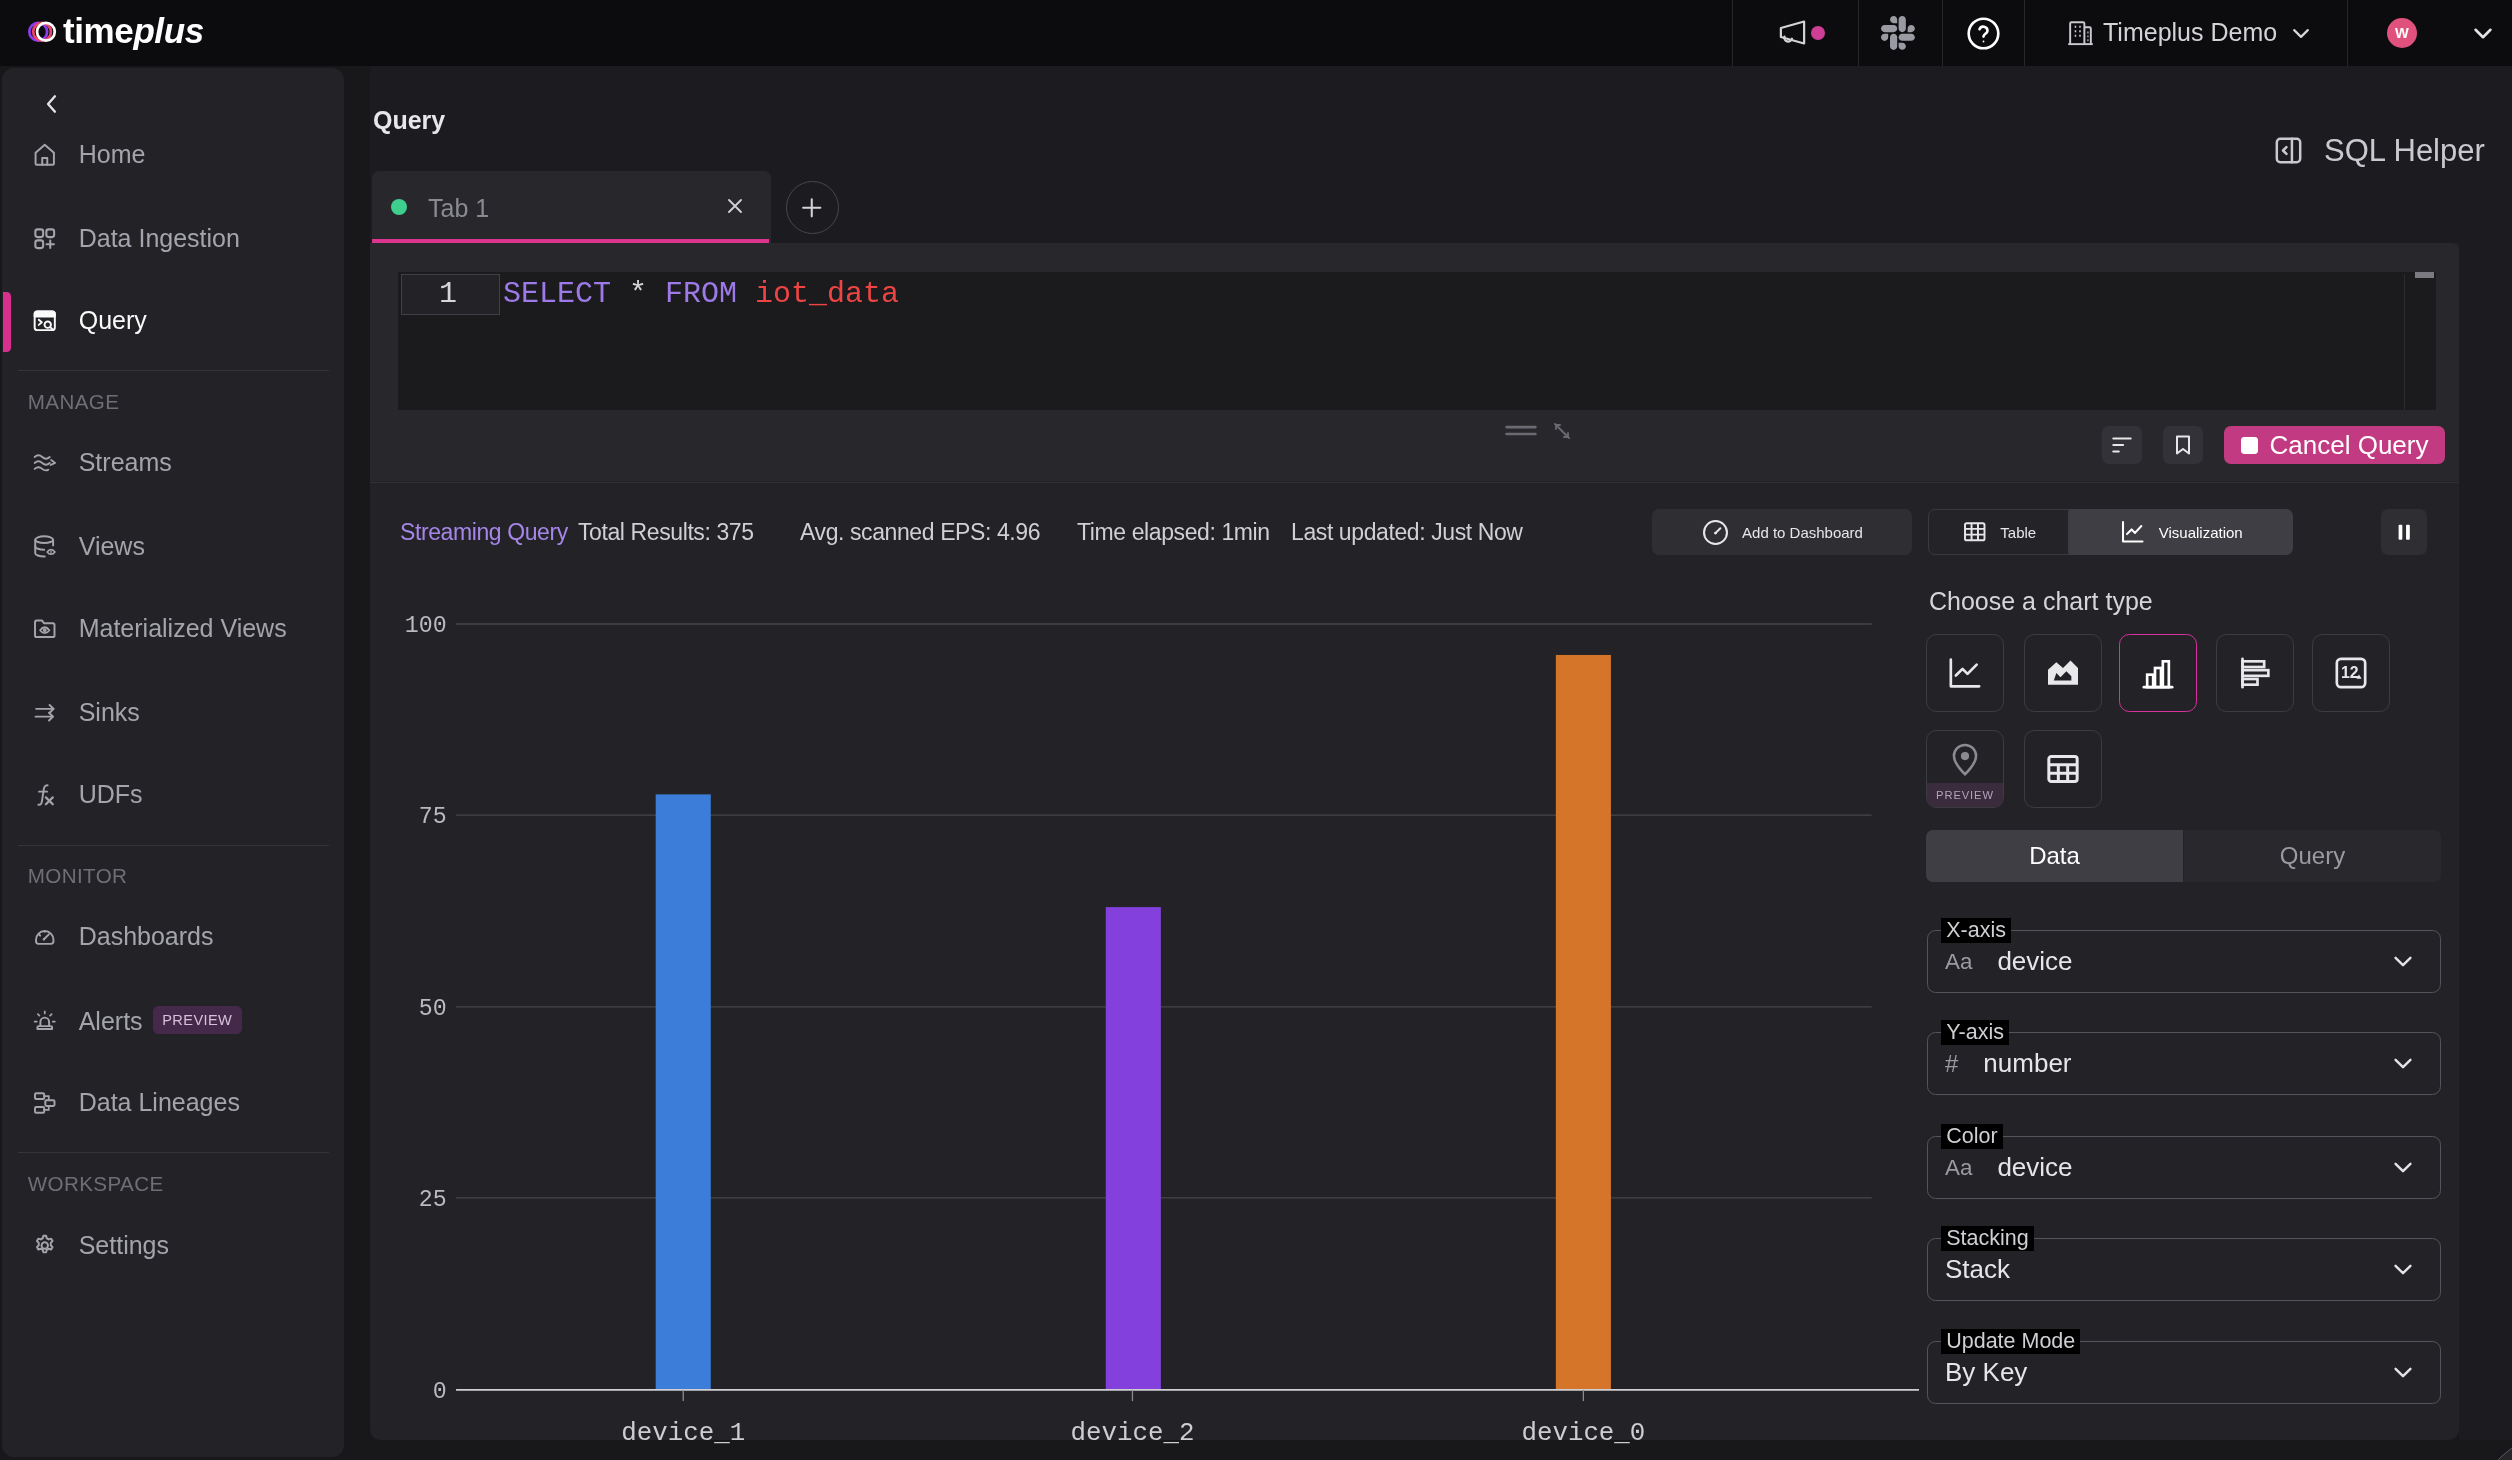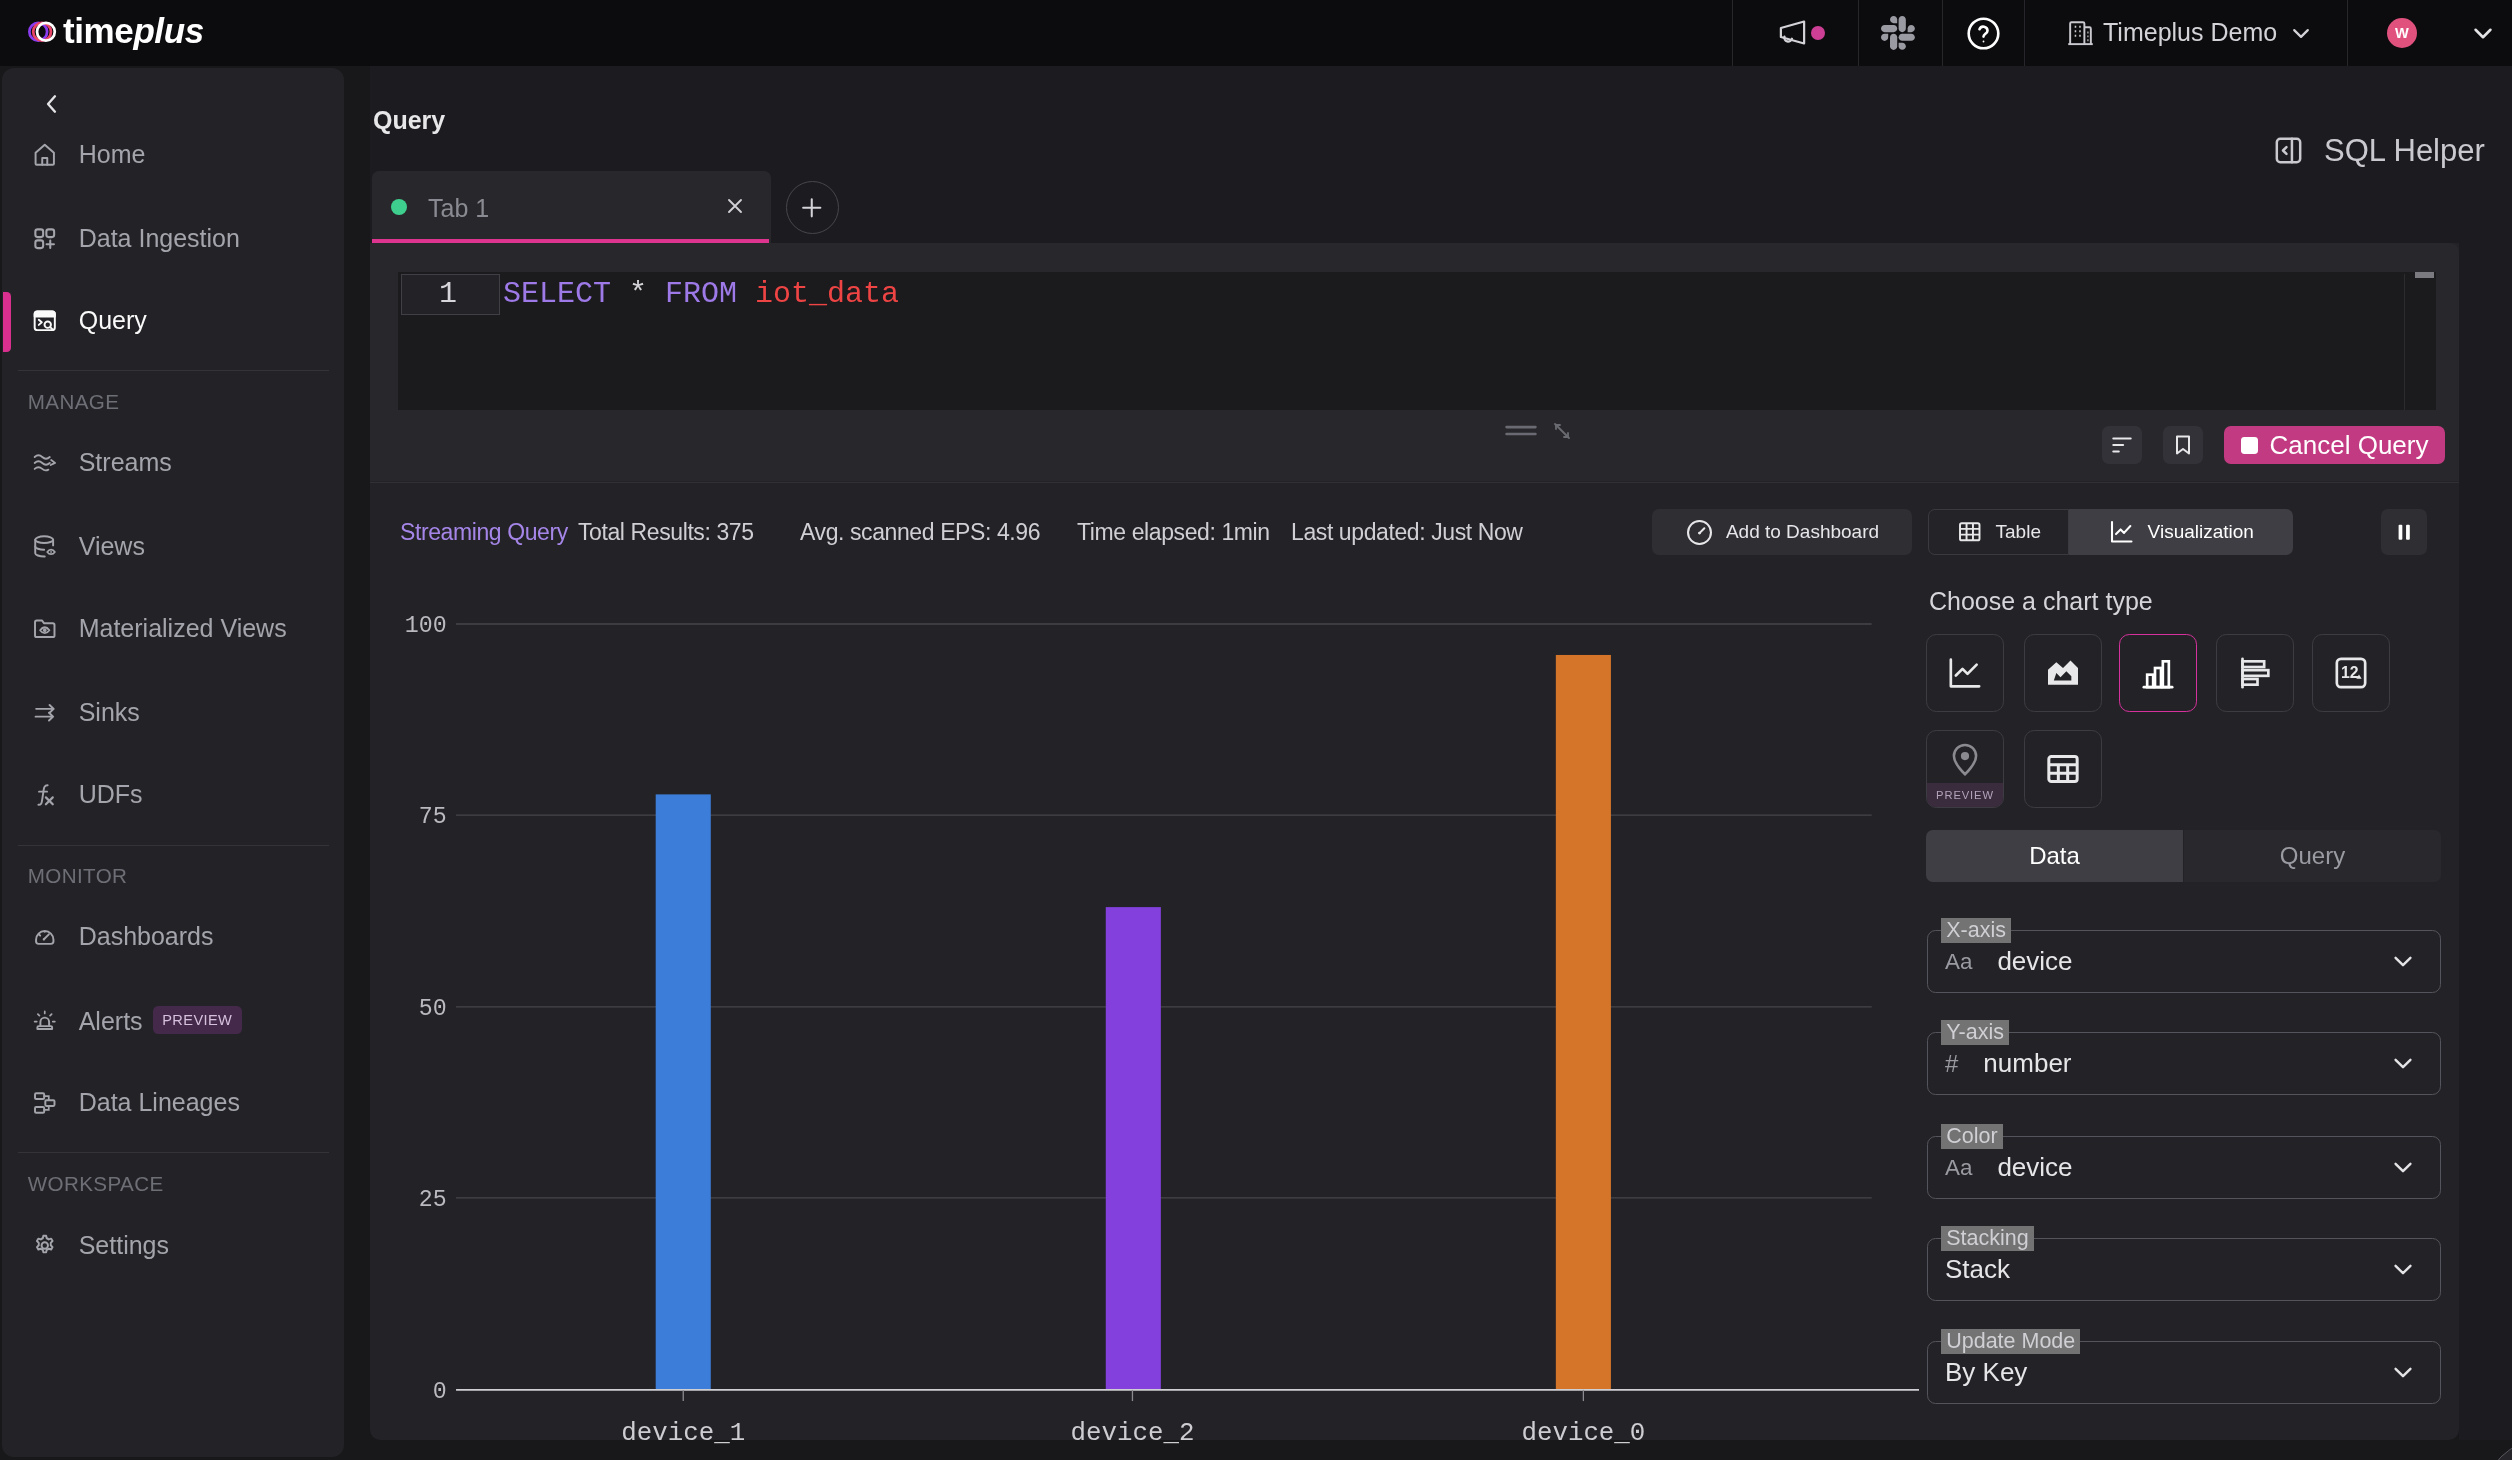--- a/index.html
+++ b/index.html
@@ -32,26 +32,26 @@
   #maincard { position:absolute; left:370px; top:243px; width:2089px; height:1197px; background:#232327; border-radius:0 0 10.3px 10.3px; }
   #editorbox { position:absolute; left:370px; top:243px; width:2089px; height:238px; background:#28282c; border-radius:0 8.6px 0 0; }
   #monaco { position:absolute; left:398px; top:272px; width:2038px; height:138px; background:#1b1b1e; font-family:"Liberation Mono", monospace; font-size:30px; }
 
   .iconbtn { position:absolute; width:40px; height:38px; background:#323238; border-radius:6.9px; display:flex; align-items:center; justify-content:center; }
   #cancelbtn { position:absolute; left:2224px; top:426px; width:221px; height:38px; background:#c23b82; border-radius:6.9px; display:flex; align-items:center; justify-content:center; color:#fff; font-size:26px; gap:12px; }
 
   #statusdiv { position:absolute; left:370px; top:482px; width:2089px; height:0.9px; background:#303035; }
   .stattext { position:absolute; top:519px; font-size:23px; letter-spacing:-0.4px; color:#cfcfd4; white-space:nowrap; }
 
-  .btn { position:absolute; top:509px; height:46px; border-radius:6.9px; display:flex; align-items:center; justify-content:center; font-size:19px; color:#e7e7ea; gap:12px; }
+  .btn { position:absolute; top:509px; height:46px; border-radius:6.9px; display:flex; align-items:center; justify-content:center; font-size:15px; color:#e7e7ea; gap:12px; }
 
   
   .ctbtn { position:absolute; width:78px; height:78px; border:1.7px solid #3c3c42; border-radius:10.3px; background:#232327; display:flex; align-items:center; justify-content:center; }
   .fieldset { position:absolute; left:1927px; width:514px; height:63px; border:1.7px solid #54545c; border-radius:8.6px; }
-  .flegend { position:absolute; top:-13px; left:13px; background:#737373; padding:0 5.2px; font-size:21.5px; color:#cfcfd4; }
+  .flegend { position:absolute; top:-13px; left:13px; background:#000000; padding:0 5.2px; font-size:21.5px; color:#cfcfd4; }
   .fcontent { position:absolute; left:17px; top:0; height:100%; display:flex; align-items:center; gap:25px; font-size:26px; color:#e6e6e9; }
   .fchev { position:absolute; right:24px; top:20.6px; }
 </style>
 </head>
 <body>
 <div id="page">
   <div id="headerzone"></div>
   <div id="rightgutter"></div>
   <div id="maincard"></div>
 

